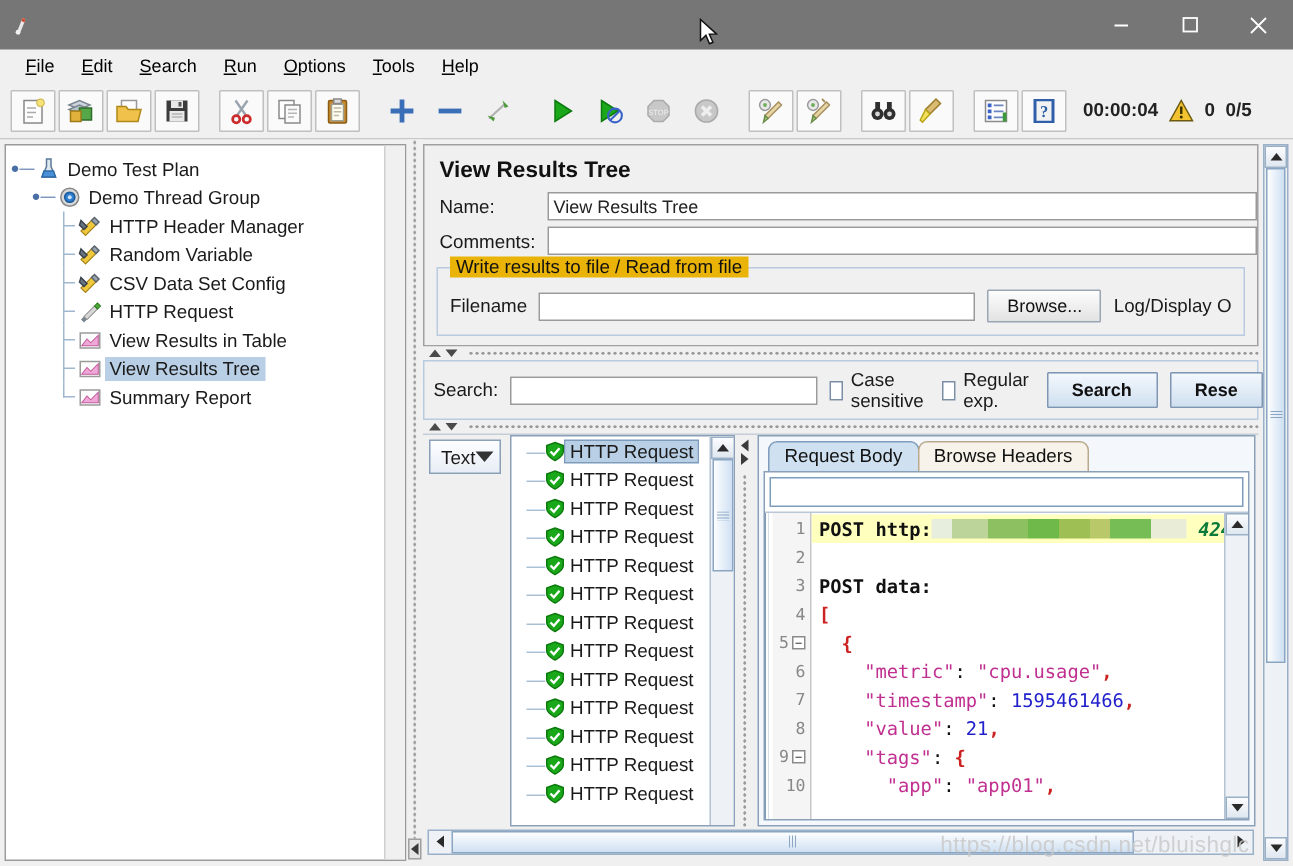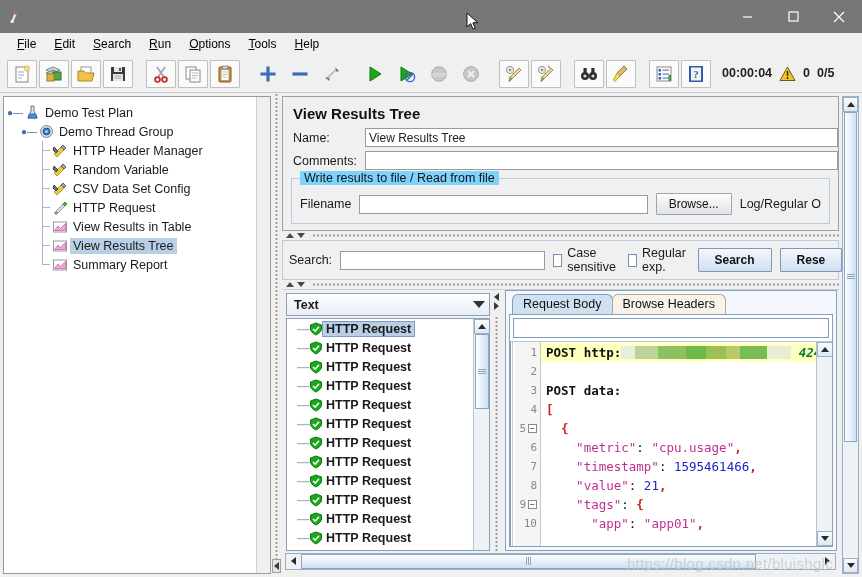--- a/index.html
+++ b/index.html
@@ -74,21 +74,21 @@
                   border-left:1px solid #cfcfcf; }
 
   
   .panelbox { background:#f0f0f0; border:1px solid #a0a0a0; }
   .panel-title { font-size:15px; font-weight:bold; color:#111; padding:8px 0 6px 10px; }
   .formrow { display:flex; align-items:center; padding:0 0 4px 10px; }
   .formlabel { width:72px; font-size:12.5px; }
   .tfield { height:19px; background:#fff; border:1px solid #9a9a9a; flex:1;
             font-size:12px; padding:1px 3px; display:flex; align-items:center; color:#222; }
   .group { margin:4px 8px 0 8px; border:1px solid #b9cbe0; position:relative; padding:14px 8px 8px 8px; }
-  .group-title { position:absolute; top:-8px; left:8px; background:#7dd3fc; padding:0 4px;
+  .group-title { position:absolute; top:-8px; left:8px; background:#eab308; padding:0 4px;
                  font-size:12.5px; color:#111; }
   .btn { background:linear-gradient(#fdfdfd,#e2e2e2); border:1px solid #9aa6b4;
          font-size:12px; padding:3px 12px; border-radius:1px; color:#111; white-space:nowrap; }
   .btn.big { font-weight:bold; padding:4px 16px; background:linear-gradient(#f4f8fd,#cfdff0); border-color:#7d96b4; }
 
   .hsplit { height:9px; display:flex; align-items:center; padding-left:4px; gap:3px;
             background:#f0f0f0; }
   .hsplit .dots { flex:1; height:3px; margin-left:4px;
                   background-image:radial-gradient(circle, #9a9a9a 1px, transparent 1.2px);
                   background-size:4px 3px; }
@@ -96,21 +96,21 @@
   .tri.up { border-left:4px solid transparent;border-right:4px solid transparent;border-bottom:5px solid #4a4a4a; }
   .tri.dn { border-left:4px solid transparent;border-right:4px solid transparent;border-top:5px solid #4a4a4a; }
 
   .searchbar { display:flex; align-items:center; gap:8px; padding:5px 6px;
                background:#f0f0f0; border:1px solid #b9cbe0; margin:0 0 0 0; }
   .cbox { width:13px; height:13px; background:#fff; border:1px solid #7a8fa6; display:inline-block; }
   .ck-wrap { display:flex; align-items:center; gap:5px; font-size:12.5px; }
 
   
   .results { flex:1; display:flex; min-height:0; border-top:1px solid #c5cdd6; }
-  .res-left { width:210px; display:flex; flex-direction:column; min-width:0;font-weight:bold; }
+  .res-left { width:210px; display:flex; flex-direction:row; min-width:0; }
   .combo { height:23px; margin:3px 2px 2px 4px; background:linear-gradient(#fcfdff,#e8eef6);
            border:1px solid #8aa0b8; display:flex; align-items:center;
            justify-content:space-between; padding:0 4px 0 7px; font-size:12.5px; }
   .combo .arrow { width:0;height:0;border-left:6px solid transparent;border-right:6px solid transparent;border-top:7px solid #333; }
   .reslist { flex:1; margin:0 2px 0 4px; background:#fff; border:1px solid #8aa0b8;
              position:relative; overflow:hidden; }
   .rrow { display:flex; align-items:center; height:19px; padding-left:10px; font-size:12.5px; white-space:nowrap; }
   .rdash { width:12px; color:#9fb8cf; }
   .rlabel { padding:0 3px; }
   .rlabel.sel { background:#b8cfe5; outline:1px solid #7d9cbc; }
@@ -550,21 +550,21 @@
           <div class="formlabel">Comments:</div>
           <div class="tfield"></div>
         </div>
 
         <div class="group" style="margin-bottom:6px;">
           <div class="group-title">Write results to file / Read from file</div>
           <div style="display:flex; align-items:center; gap:8px;">
             <span style="font-size:12.5px">Filename</span>
             <span class="tfield" style="flex:1; max-width:330px;"></span>
             <span class="btn">Browse...</span>
-            <span style="font-size:12.5px; white-space:nowrap;">Log/Regular O</span>
+            <span style="font-size:12.5px; white-space:nowrap;">Log/Display O</span>
           </div>
         </div>
       </div>
 
       <div class="hsplit">
         <span class="tri up"></span>
         <span class="tri dn"></span>
         <span class="dots"></span>
       </div>
 

